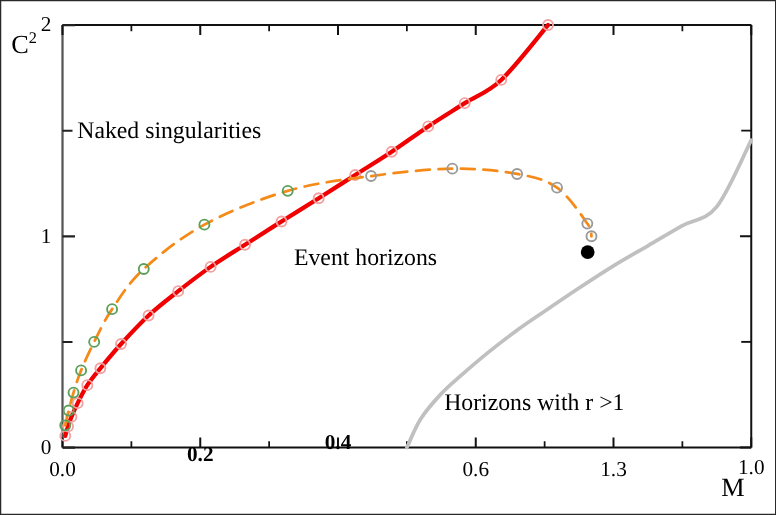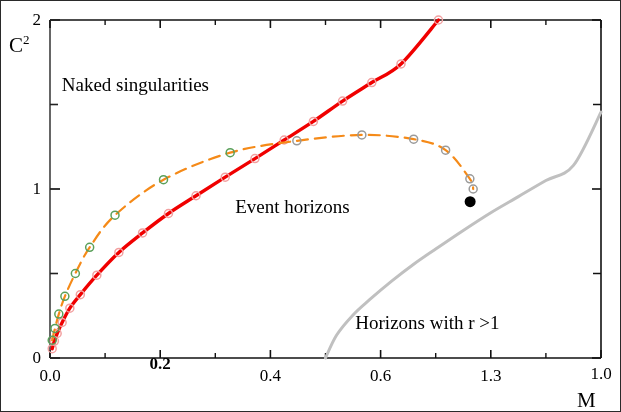--- a/index.html
+++ b/index.html
@@ -29,21 +29,20 @@
     color: #000000;
     font-family: "Liberation Serif", "DejaVu Serif", serif;
     white-space: nowrap;
     line-height: 1;
   }
   .tick-label {
     font-size: 17px;
   }
   .axis-name {
     font-size: 21px;
-    margin-top: 10px;
   }
   .region-label {
     font-size: 19px;
   }
   .sup {
     font-size: 13px;
     vertical-align: super;
   }
 </style>
 </head>
@@ -135,26 +134,26 @@
 
   <div class="lbl axis-name" id="ylabel" style="left:8px; top:22px;">
     <span>C</span><span class="sup">2</span>
   </div>
 
   <div class="lbl axis-name" id="xlabel" style="left:576px; top:379px;">M</div>
 
   <div id="tick-label-layer">
       <div class="lbl tick-label" style="left: 49px; top: 366px; transform: translateX(-50%);">0.0</div>
       <div class="lbl tick-label" style="left: 159.2px; top: 354px; transform: translateX(-50%); font-weight: bold;">0.2</div>
-      <div class="lbl tick-label" style="left: 269.4px; top: 366px; transform: translateX(-50%);">0.4</div>
+      <div class="lbl tick-label" style="left: 269.4px; top: 344px; transform: translateX(-50%); font-weight: bold;">0.4</div>
       <div class="lbl tick-label" style="left: 379.6px; top: 366px; transform: translateX(-50%); text-align: right;">0.6</div>
       <div class="lbl tick-label" style="left: 489.8px; top: 366px; transform: translateX(-50%);">1.3</div>
       <div class="lbl tick-label" style="left: 600px; top: 364px; transform: translateX(-50%);">1.0</div>
       <div class="lbl tick-label" style="left: 40px; top: 348px; transform: translateX(-100%);">0</div>
       <div class="lbl tick-label" style="left: 40px; top: 179px; transform: translateX(-100%);">1</div>
       <div class="lbl tick-label" style="left: 40px; top: 10px; transform: translateX(-100%);">2</div>
     </div>
   <div id="annotation-layer">
-      <div class="lbl region-label" style="left: 134.405px; top: 74px; transform: translateX(-50%); text-align: right;">Naked singularities</div>
+      <div class="lbl region-label" style="left: 134.405px; top: 94px; transform: translateX(-50%); text-align: right;">Naked singularities</div>
       <div class="lbl region-label" style="left: 291.44px; top: 196.435px; transform: translateX(-50%);">Event horizons</div>
       <div class="lbl region-label" style="left: 426.435px; top: 312px; transform: translateX(-50%);">Horizons with r &gt;1</div>
     </div>
 </div>
 
 </body></html>

